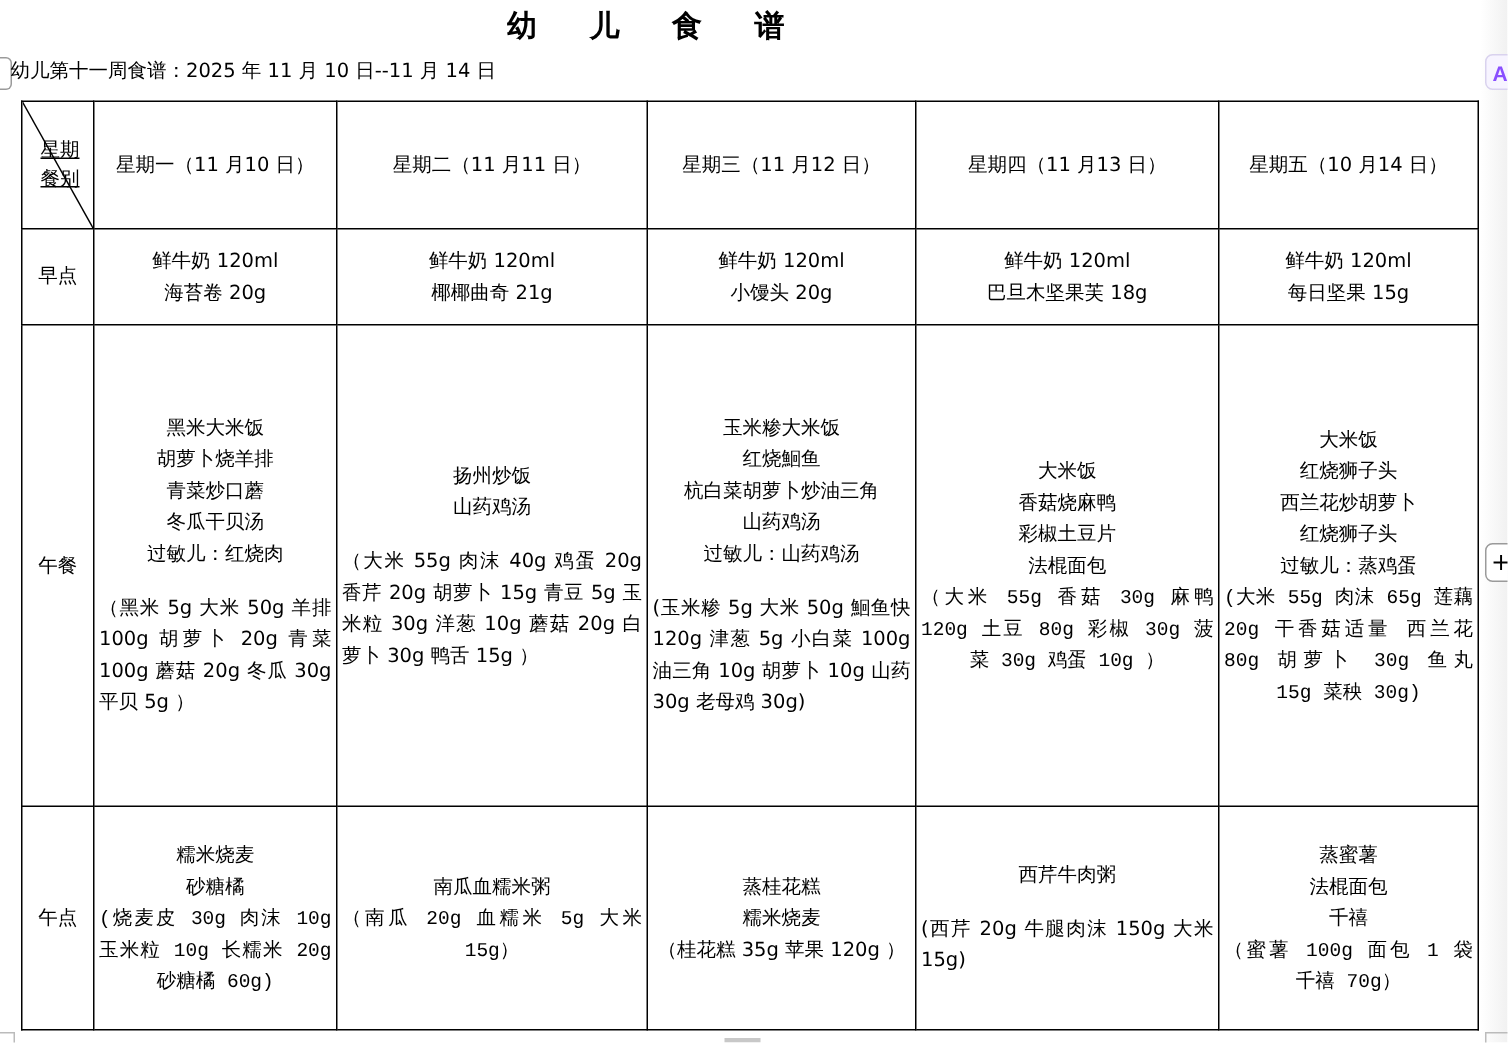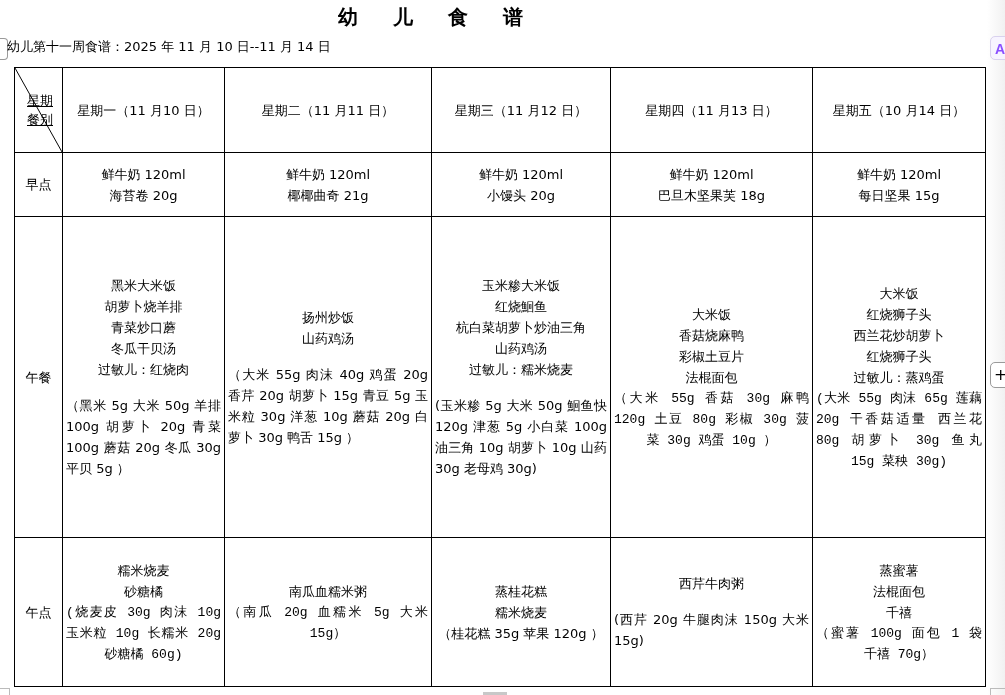--- a/index.html
+++ b/index.html
@@ -131,21 +131,21 @@
     <td>
       <span class="block">扬州炒饭</span>
       <span class="block">山药鸡汤</span>
       <span class="block just-left">（大米 55g 肉沫 40g 鸡蛋 20g 香芹 20g 胡萝卜 15g 青豆 5g 玉米粒 30g 洋葱 10g 蘑菇 20g 白萝卜 30g 鸭舌 15g ）</span>
     </td>
     <td>
       <span class="block">玉米糁大米饭</span>
       <span class="block">红烧鮰鱼</span>
       <span class="block">杭白菜胡萝卜炒油三角</span>
       <span class="block">山药鸡汤</span>
-      <span class="block">过敏儿：糯米烧麦</span>
+      <span class="block">过敏儿：山药鸡汤</span>
       <span class="block just-left">(玉米糁 5g 大米 50g 鮰鱼快 120g 津葱 5g 小白菜 100g 油三角 10g 胡萝卜 10g 山药 30g 老母鸡 30g)</span>
     </td>
     <td>
       <span class="block">大米饭</span>
       <span class="block">香菇烧麻鸭</span>
       <span class="block">彩椒土豆片</span>
       <span class="block">法棍面包</span>
       <span class="block just">（大米 55g 香菇 30g 麻鸭 120g 土豆 80g 彩椒 30g 菠菜 30g 鸡蛋 10g ）</span>
     </td>
     <td>

